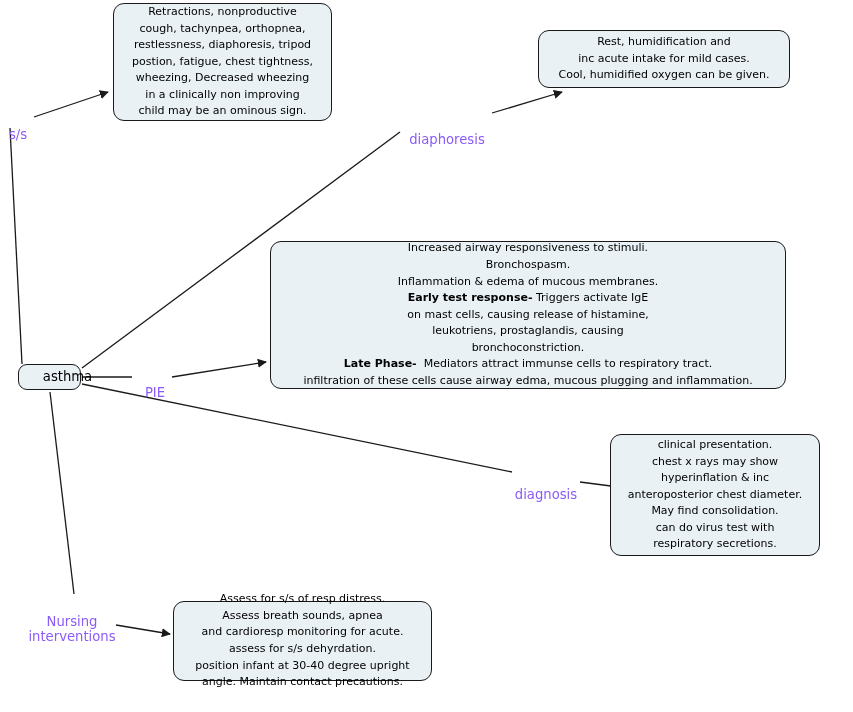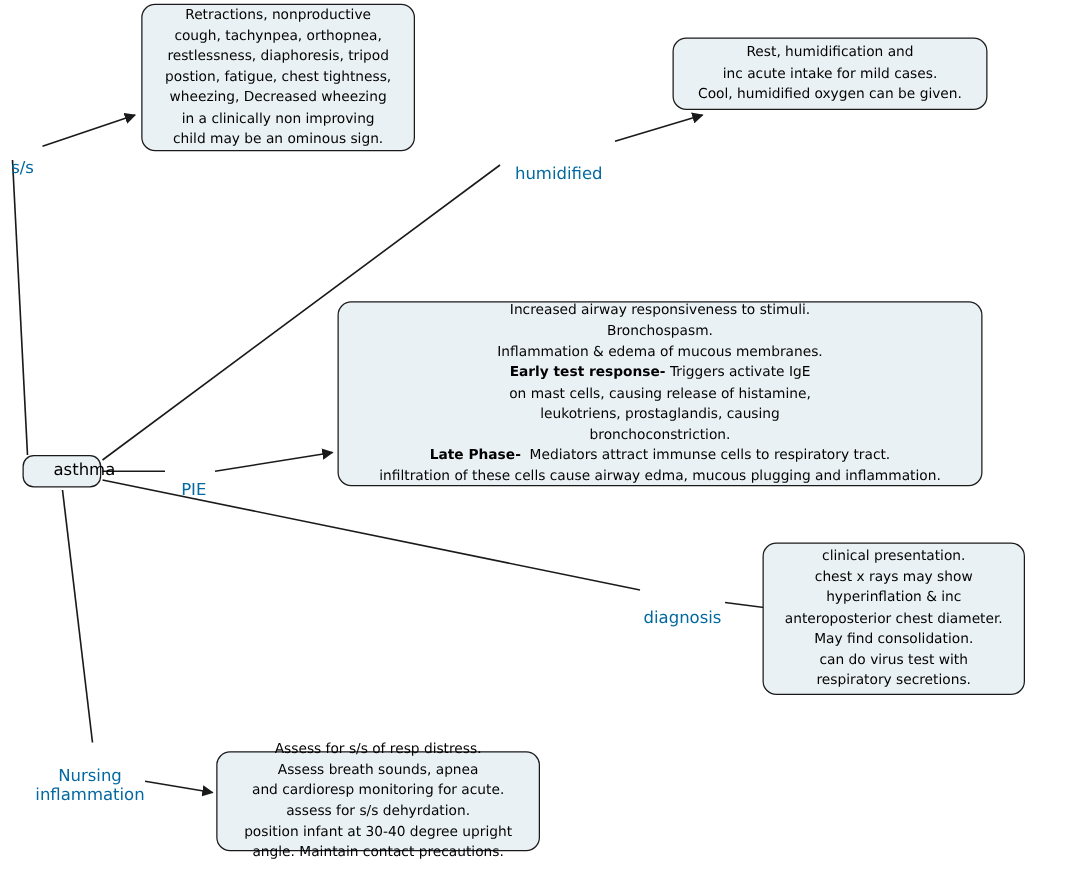--- a/index.html
+++ b/index.html
@@ -44,21 +44,21 @@
     white-space: pre-line;
   }
   .node.root {
     font-size: 13.2px;
     border-radius: 9px;
   }
   .edge-label {
     position: absolute;
     font-size: 13.2px;
     line-height: 15.5px;
-    color: #0369a1;
+    color: #8b5cf6;
     background: transparent;
     text-align: center;
     white-space: pre-line;
   }
   .rich {
     white-space: pre-wrap;
   }
   .rich b {
     font-weight: bold;
   }
@@ -107,21 +107,21 @@
     <span class="node-inner">Retractions, nonproductive
 cough, tachynpea, orthopnea,
 restlessness, diaphoresis, tripod
 postion, fatigue, chest tightness,
 wheezing, Decreased wheezing
 in a clinically non improving
 child may be an ominous sign.</span>
   </div>
 
   <div class="edge-label" style="left:403px; top:116px; width:88px;">
-    <span>humidified</span>
+    <span>diaphoresis</span>
   </div>
   <div class="node" style="left:538px; top:30px; width:252px; height:58px;">
     <span class="node-inner">Rest, humidification and
 inc acute intake  for mild cases.
 Cool, humidified oxygen can be given.</span>
   </div>
 
   <div class="edge-label" style="left:139px; top:369px; width:32px;">
     <span>PIE</span>
   </div>
@@ -145,21 +145,21 @@
 chest x rays may show
 hyperinflation &amp; inc
 anteroposterior chest diameter.
 May find consolidation.
 can do virus test  with
 respiratory secretions.</span>
   </div>
 
   <div class="edge-label" style="left:28px; top:598px; width:88px; text-align:center;">
     <span>Nursing
-inflammation</span>
+interventions</span>
   </div>
   <div class="node" style="left:173px; top:601px; width:259px; height:80px;">
     <span class="node-inner">Assess for s/s of resp distress.
 Assess breath sounds, apnea
 and cardioresp monitoring for acute.
 assess for s/s dehyrdation.
 position infant at 30-40 degree upright
 angle.  Maintain contact precautions.</span>
   </div>
 

